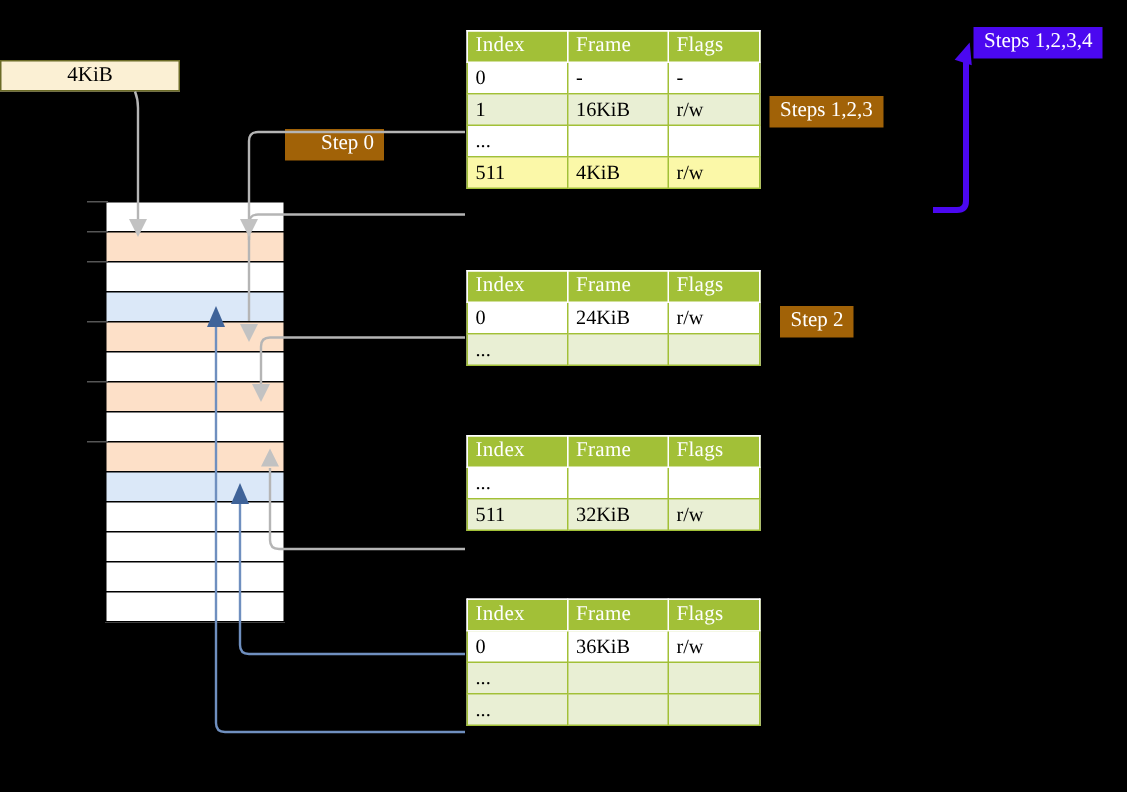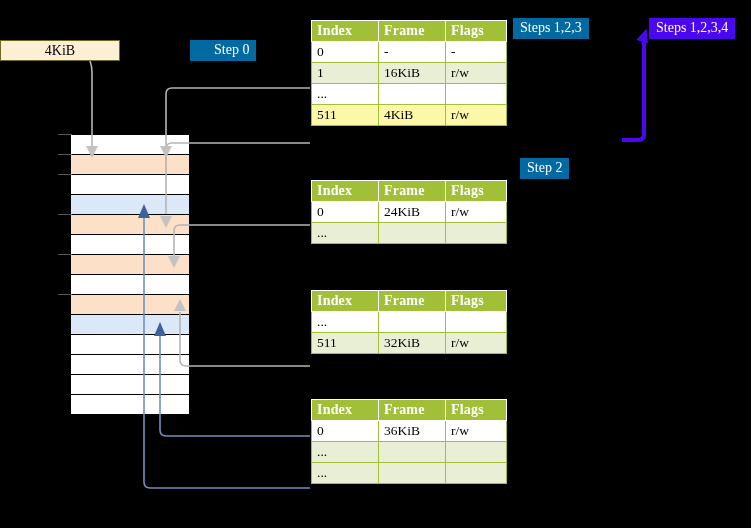--- a/index.html
+++ b/index.html
@@ -12,21 +12,21 @@
   
   .badge{
     position:absolute;
     color:#ffffff;
     font-size:14px;
     line-height:18px;
     padding:1px 7px 2px 7px;
     white-space:nowrap;
     font-family:"Liberation Serif", serif;
   }
-  .badge.red{background:#0369a1;}
+  .badge.red{background:#a16207;margin-top:46px;}
   .badge.blue{background:#4b08f0;}
 
   
   .kib-box{
     position:absolute;
     background:#fbf0d4;
     border:1px solid #6b6b26;
     color:#000;
     font-size:14px;
     text-align:center;
@@ -51,21 +51,21 @@
     position:absolute;
     border-collapse:collapse;
     border:1px solid #333300;
     background:#ffffff;
     font-size:13.5px;
     font-family:"Liberation Serif", serif;
   }
   .ptable th{
     background:#a2c037;
     color:#ffffff;
-    font-weight:bold;
+    font-weight:normal;
     text-align:left;
     padding:2px 5px;
     border:1px solid #ffffff;
     font-size:14px;
     letter-spacing:.2px;
   }
   .ptable td{
     border:1px solid #a2c037;
     padding:2px 5px;
     color:#000;

